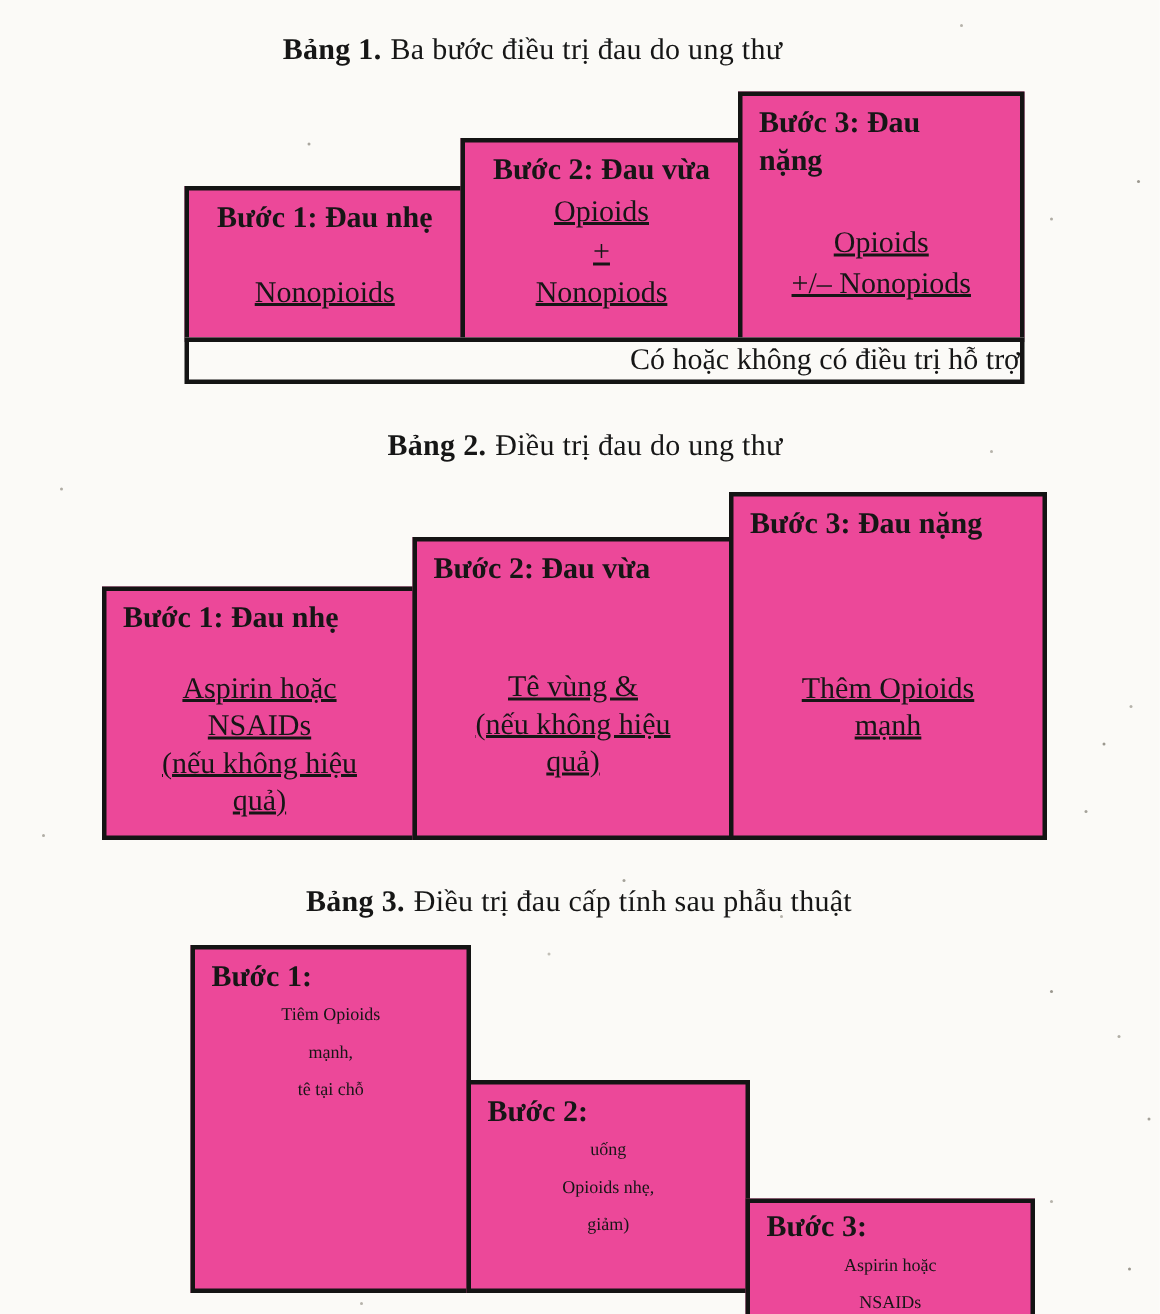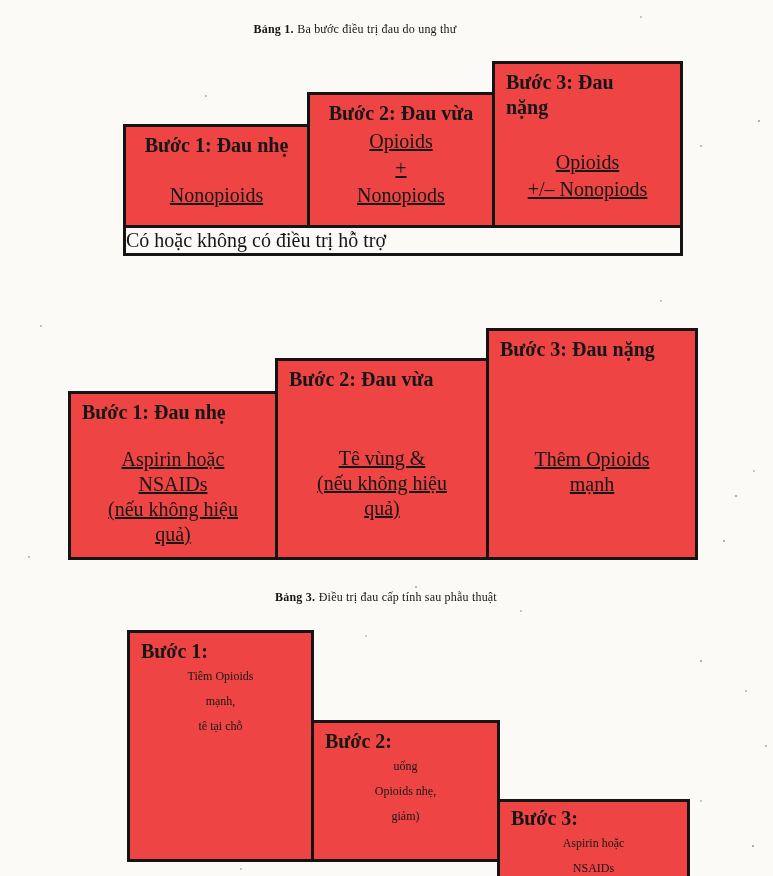--- a/index.html
+++ b/index.html
@@ -6,31 +6,31 @@
   .page {
     position:relative;
     width:773px; height:876px;
     background:#fbfaf7;
     font-family:"Liberation Serif", serif;
     color:#161616;
     overflow:hidden;
   }
   .caption {
     position:absolute;
-    font-size:12px;
+    font-size:20px;
     text-align:center;
     letter-spacing:0.2px;
     white-space:nowrap;
   }
   .caption .cap-label { font-weight:bold; margin-right:0.30em; }
   .stepbox {
     position:absolute;
     box-sizing:border-box;
     border:3px solid #141414;
-    background:#ef4444;
+    background:#ec4899;
   }
   .step-heading {
     font-size:20px;
     font-weight:bold;
     padding-top:6px;
     line-height:25px;
   }
   .head-center { text-align:center; }
   .head-left   { text-align:left; padding-left:11px; }
   .step-body {
@@ -48,21 +48,21 @@
     font-size:12px;
     line-height:25px;
   }
   .footer-bar {
     position:absolute;
     box-sizing:border-box;
     border:3px solid #141414;
     background:#fbfaf7;
     font-size:20px;
     text-align:center;
-    display:flex; align-items:center; justify-content:flex-start;
+    display:flex; align-items:center; justify-content:flex-end;
   }
   .speckles {
     position:absolute; top:0; left:0;
     width:2px; height:2px; border-radius:50%;
     background:transparent;
     box-shadow:
       205px 95px 0 0 #aaa79f, 640px 16px 0 0 #b6b3ab, 758px 120px 0 0 #9b988f,
       700px 145px 0 0 #b0ada5, 660px 300px 0 0 #b6b3ab, 40px 325px 0 0 #b0ada5,
       735px 495px 0 0 #9b988f, 753px 470px 0 0 #b6b3ab, 723px 540px 0 0 #a5a29a,
       28px 556px 0 0 #b0ada5, 415px 586px 0 0 #a5a29a, 520px 610px 0 0 #b6b3ab,
@@ -102,20 +102,23 @@
     <div class="step-body t1-body" style="bottom:22px;">
       <div>Opioids</div>
       <div>+/– Nonopiods</div>
     </div>
   </div>
 
   <div class="footer-bar" style="left:123px; top:225px; width:560px; height:31px;">
     <span>Có hoặc không có điều trị hỗ trợ</span>
   </div>
 
+  <div class="caption" style="left:150px; top:286px; width:480px;">
+    <span class="cap-label">Bảng 2.</span><span>Điều trị đau do ung thư</span>
+  </div>
 
   <div class="stepbox" style="left:68px; top:391px; width:210px; height:169px;">
     <div class="step-heading head-left">Bước 1: Đau nhẹ</div>
     <div class="step-body" style="bottom:10px;">
       <div>Aspirin hoặc</div>
       <div>NSAIDs</div>
       <div>(nếu không hiệu</div>
       <div>quả)</div>
     </div>
   </div>

